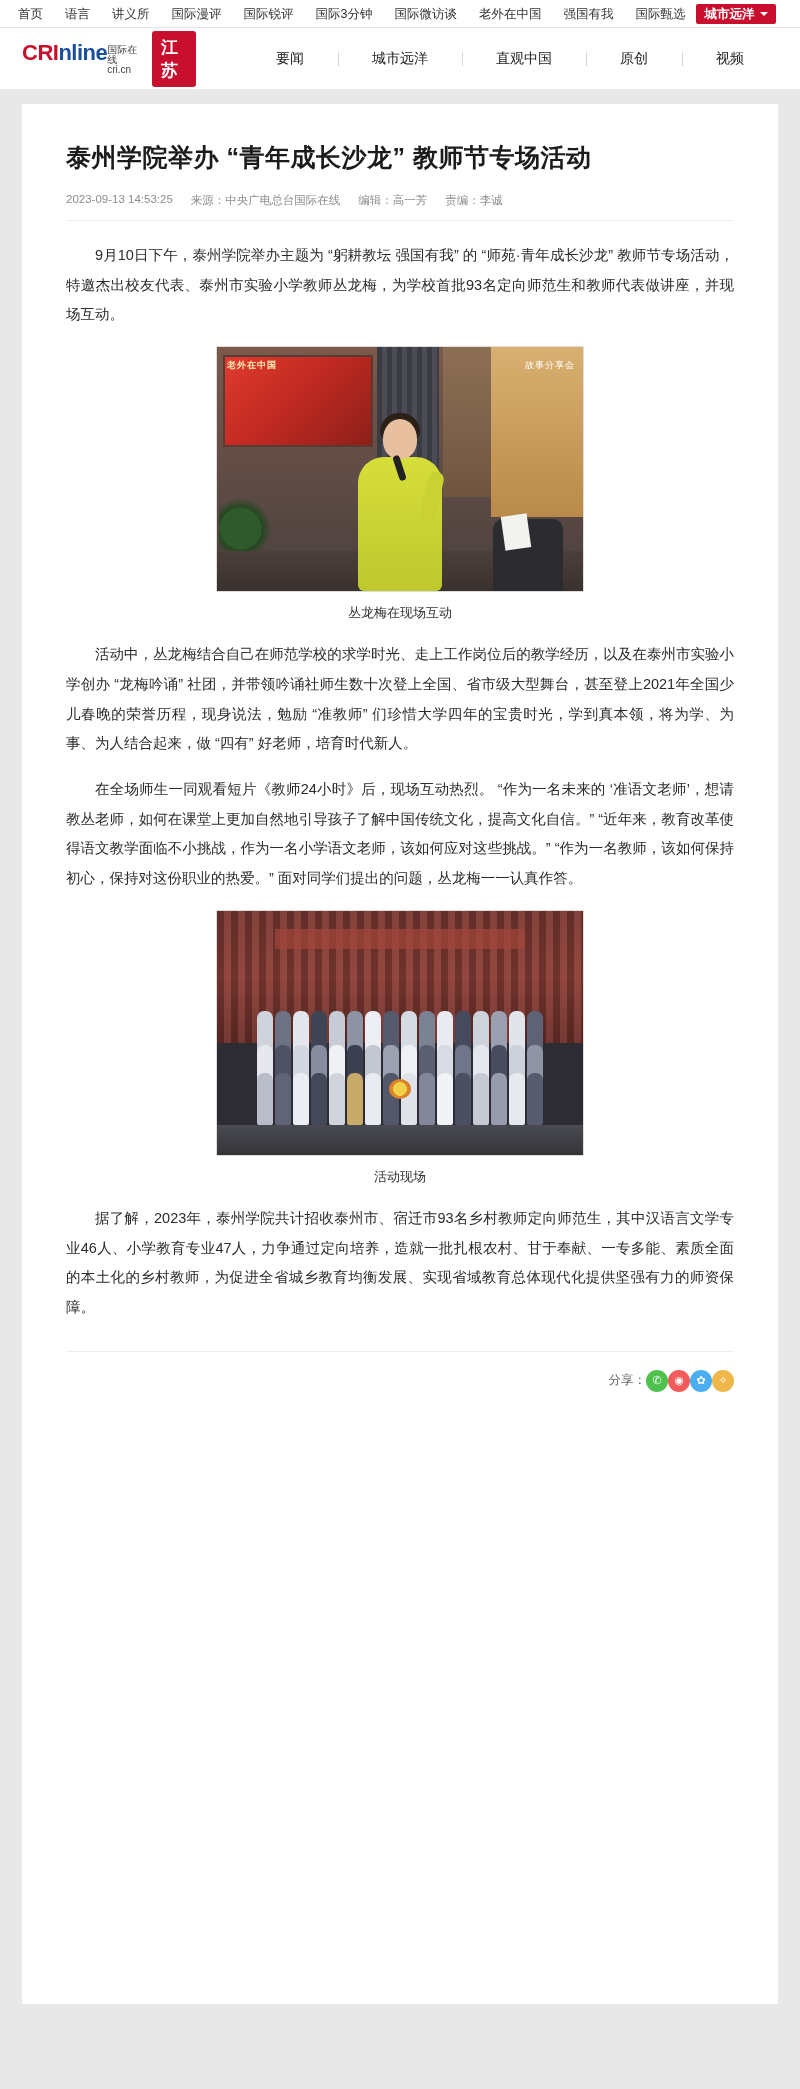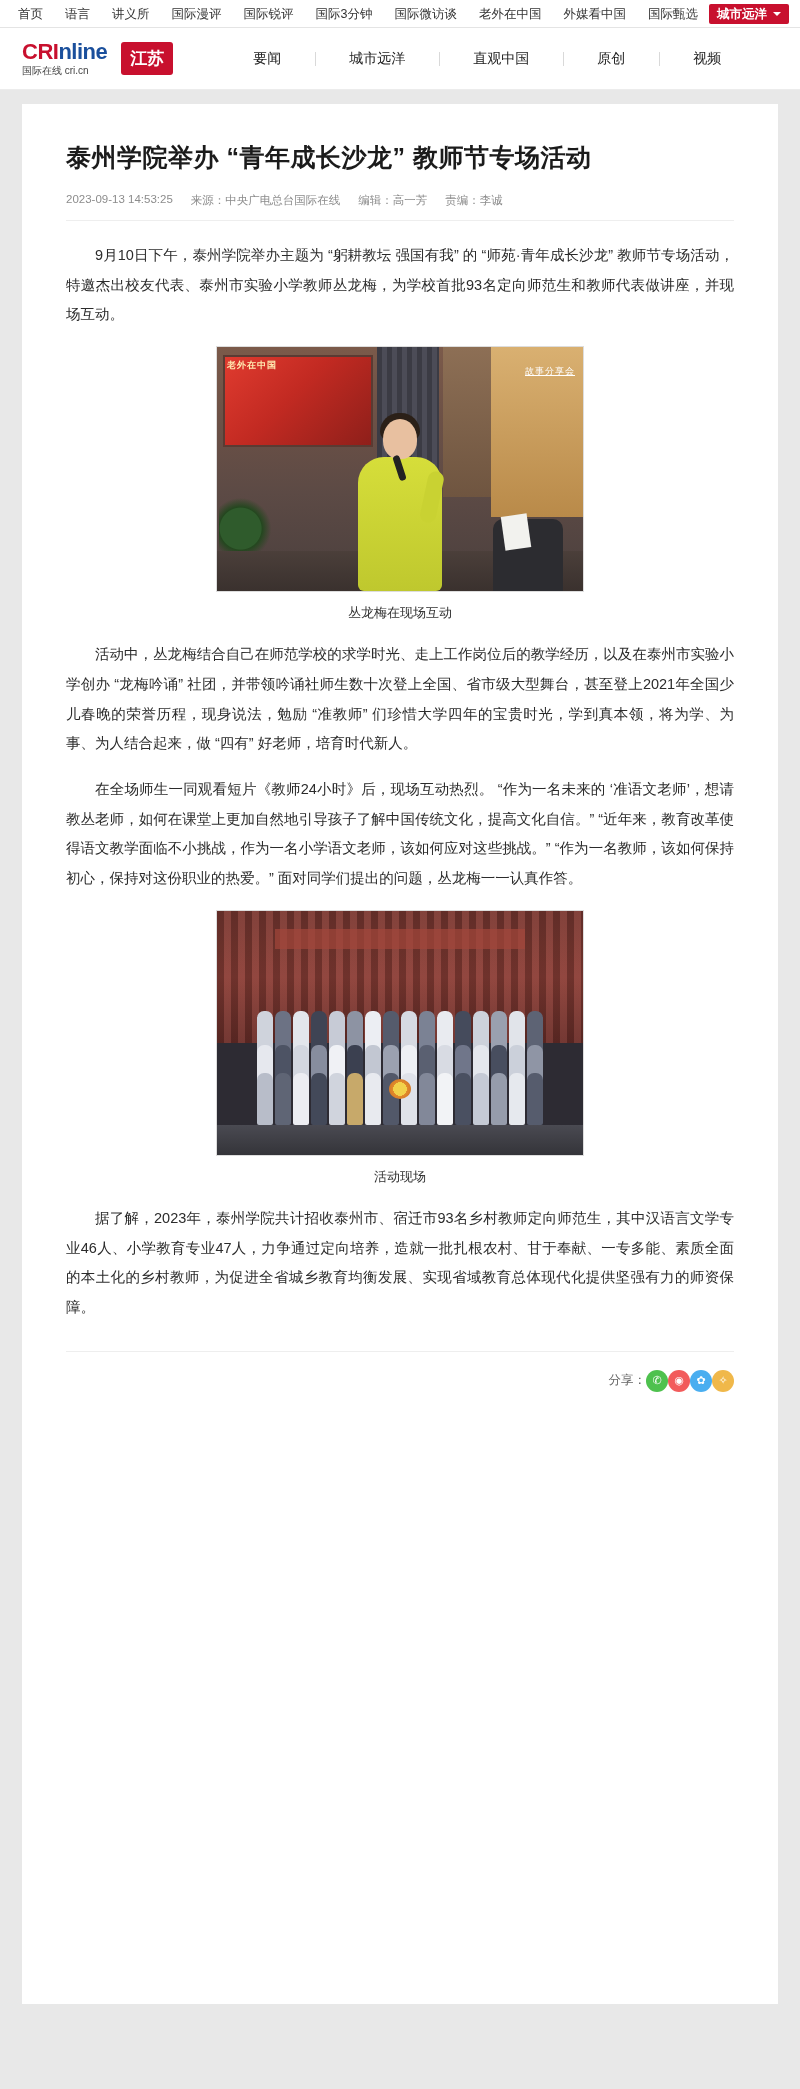--- a/index.html
+++ b/index.html
@@ -66,21 +66,21 @@
     padding: 0 22px;
     border-bottom: 1px solid #ececec;
   }
   .logo-wrap {
     display: flex;
     align-items: center;
     gap: 0px;
   }
   .cri-logo {
     display: flex;
-    flex-direction: column;
+    flex-direction: row;
     justify-content: center;
     line-height: 1;
     padding-right: 8px;
   }
   .cri-logo .l1 {
     font-size: 22px;
     font-weight: bold;
     color: #c8102e;
     letter-spacing: -0.5px;
   }
@@ -182,22 +182,22 @@
   .p1 .screen {
     position: absolute; left: 6px; top: 8px; width: 150px; height: 92px;
     background: linear-gradient(135deg,#e03b2f 0%, #c22a22 45%, #8e1f1a 100%);
     border: 2px solid #5a3b33;
   }
   .p1 .screen-text {
     position: absolute; left: 10px; top: 12px; color: #ffe9b0;
     font-size: 9px; font-weight: bold; letter-spacing: 1px;
   }
   .p1 .screen-text2 {
-    position: absolute; right: 8px; top: 18px; color: #fff;
-    font-size: 9px; letter-spacing: 1px; text-decoration: underline;
+    position: absolute; right: 8px; top: 12px; color: #fff;
+    font-size: 9px; letter-spacing: 1px;
   }
   .p1 .wallpanel {
     position: absolute; right: 0; top: 0; width: 92px; height: 170px;
     background: linear-gradient(180deg,#d9b071,#b98a49);
   }
   .p1 .wallpanel2 {
     position: absolute; right: 92px; top: 0; width: 48px; height: 150px;
     background: linear-gradient(180deg,#8d6f55,#6f5540);
   }
   .p1 .curtain {
@@ -313,21 +313,21 @@
 
   <div class="topnav">
     <div class="nav-item">首页</div>
     <div class="nav-item">语言</div>
     <div class="nav-item">讲义所</div>
     <div class="nav-item">国际漫评</div>
     <div class="nav-item">国际锐评</div>
     <div class="nav-item">国际3分钟</div>
     <div class="nav-item">国际微访谈</div>
     <div class="nav-item">老外在中国</div>
-    <div class="nav-item">外媒看中国</div>
+    <div class="nav-item">强国有我</div>
     <div class="nav-item">国际甄选</div>
     <div class="nav-item active">
       <span>城市远洋</span>
       <span class="caret"></span>
     </div>
   </div>
 
   <div class="header">
     <div class="logo-wrap">
       <div class="cri-logo">

